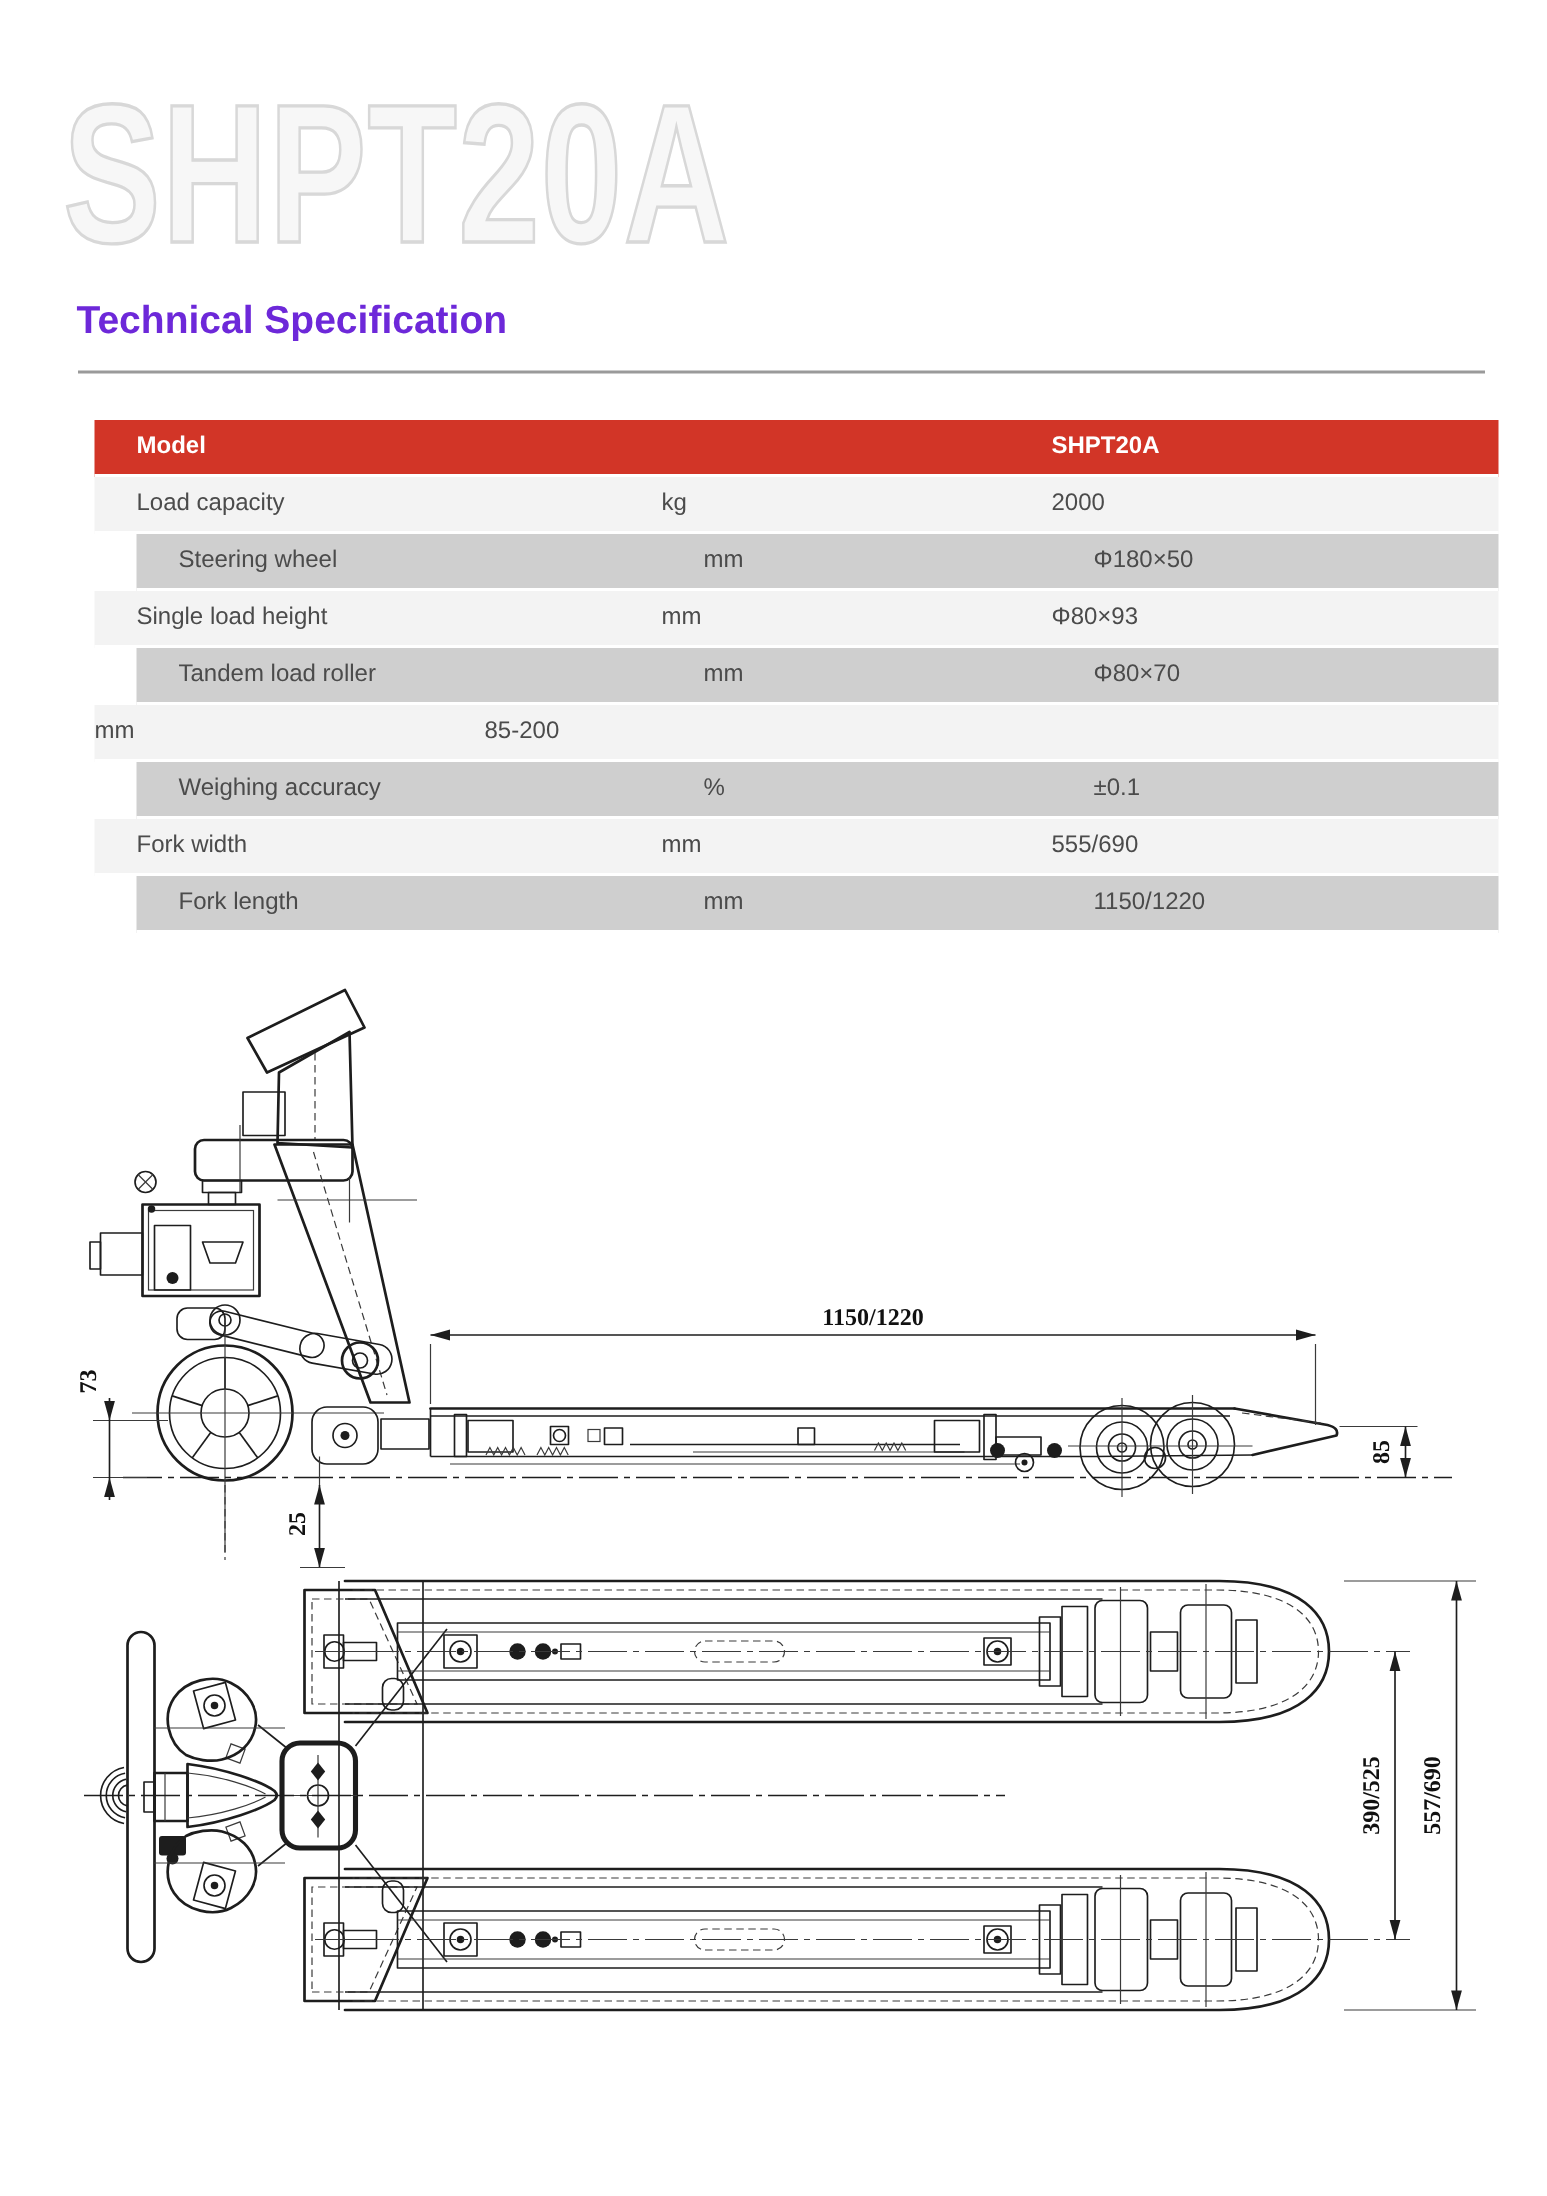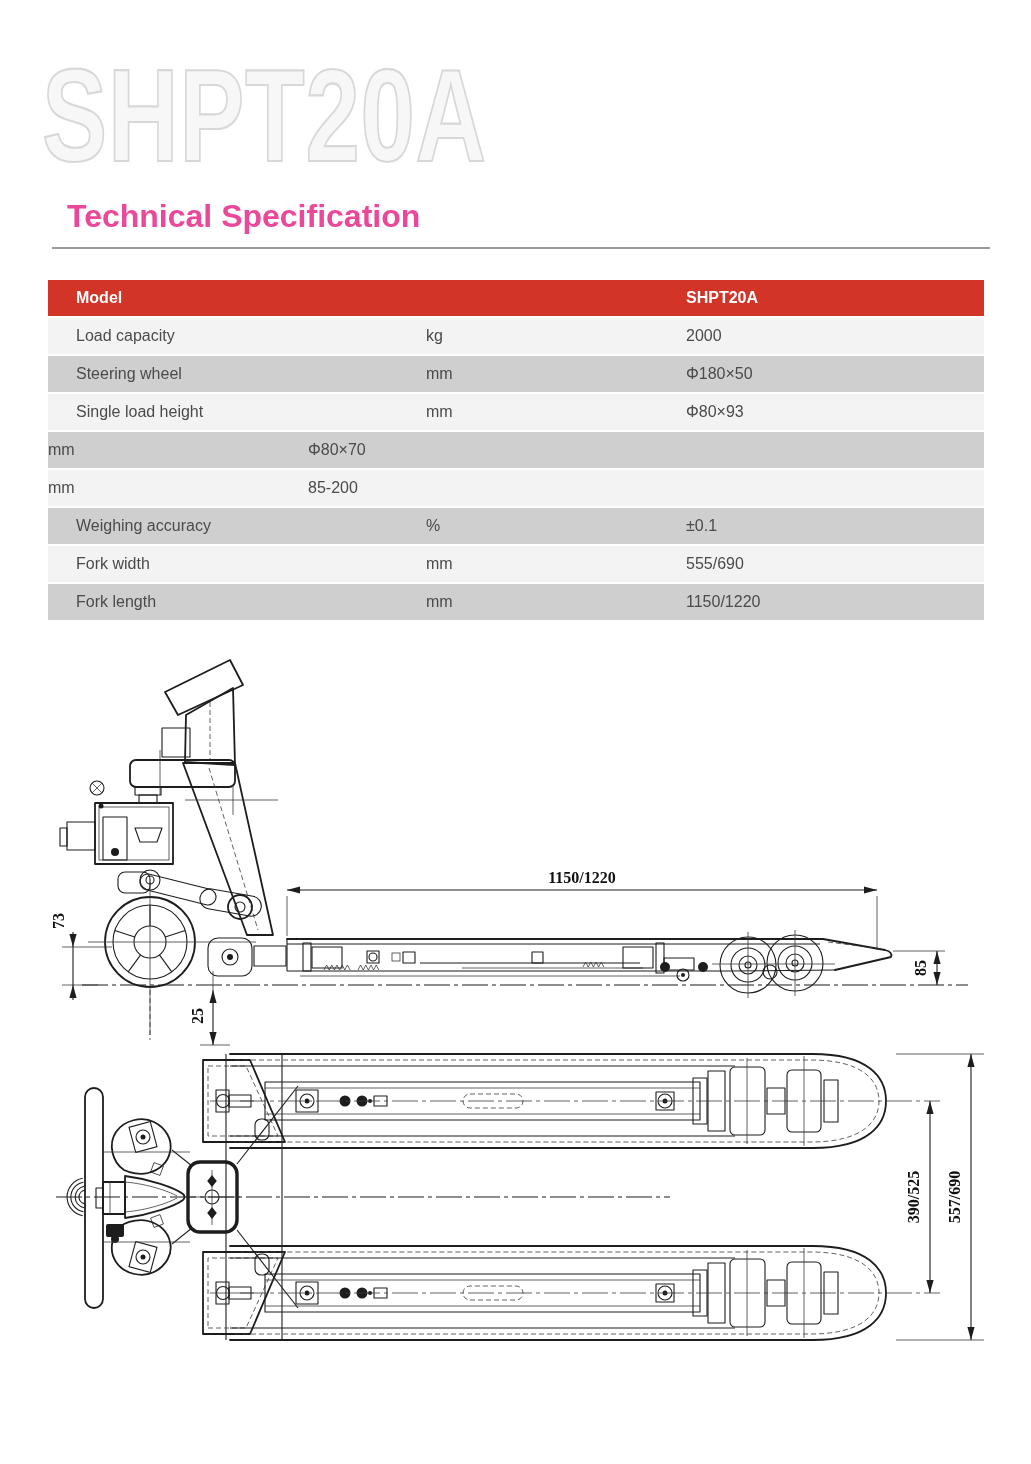--- a/index.html
+++ b/index.html
@@ -1,30 +1,30 @@
 <!DOCTYPE html>
 <html><head>
 <meta charset="utf-8">
 <style>
   html,body{margin:0;padding:0;background:#fff;}
   .page{position:relative;width:1031px;height:1464px;background:#fff;overflow:hidden;
         font-family:"Liberation Sans",sans-serif;}
   .watermark{position:absolute;left:42px;top:50px;font-size:132px;font-weight:700;line-height:1;
         color:#f7f7f7;-webkit-text-stroke:2.2px #d8d8d8;letter-spacing:1px;
         transform:scaleX(0.74);transform-origin:left top;white-space:nowrap;}
-  .heading{position:absolute;left:67px;top:198px;margin:0;font-size:32px;font-weight:700;color:#ec4899;}
+  .heading{position:absolute;left:51px;top:198px;margin:0;font-size:26px;font-weight:700;color:#6d28d9;}
   .rule{position:absolute;left:52px;top:247px;width:938px;border-top:2px solid #9a9a9a;}
-  .spec-table{position:absolute;left:48px;top:280px;width:936px;font-size:16px;color:#4b4b4b;}
+  .spec-table{position:absolute;left:63px;top:280px;width:936px;font-size:16px;color:#4b4b4b;}
   .tr{display:flex;height:38px;align-items:center;border-bottom:2px solid #fff;box-sizing:border-box;}
   .tr .c1{flex:0 0 350px;padding-left:28px;}
   .tr .c2{flex:0 0 260px;}
   .tr .c3{flex:1;}
   .th{background:#d23527;color:#fff;font-weight:700;}
   .r-light{background:#f3f3f3;justify-content:center;}
-  .r-gray{background:#cfcfcf;}
+  .r-gray{background:#cfcfcf;margin-left:28px;}
   .sv{position:absolute;left:40px;top:640px;}
   .tv{position:absolute;left:40px;top:1040px;}
   
   .s1{stroke:#1d1d1d;stroke-width:1.8;fill:none;stroke-linejoin:round;stroke-linecap:round;}
   .s2{stroke:#1d1d1d;stroke-width:1.1;fill:none;stroke-linejoin:round;}
   .s3{stroke:#3a3a3a;stroke-width:.8;fill:none;}
   .fd{fill:#1d1d1d;stroke:none;}
   .dsh{stroke-dasharray:5 3;}
   .cdash{stroke-dasharray:26 4 4 4;}
   .dim{font-family:"Liberation Serif",serif;font-weight:700;font-size:16px;fill:#111;}
@@ -53,20 +53,21 @@
       <div class="c1">Steering wheel</div>
       <div class="c2">mm</div>
       <div class="c3">Φ180×50</div>
     </div>
     <div class="tr r-light">
       <div class="c1">Single load height</div>
       <div class="c2">mm</div>
       <div class="c3">Φ80×93</div>
     </div>
     <div class="tr r-gray">
+      <div class="c1">Tandem load roller</div>
       <div class="c2">mm</div>
       <div class="c3">Φ80×70</div>
     </div>
     <div class="tr r-light">
       <div class="c2">mm</div>
       <div class="c3">85-200</div>
     </div>
     <div class="tr r-gray">
       <div class="c1">Weighing accuracy</div>
       <div class="c2">%</div>

